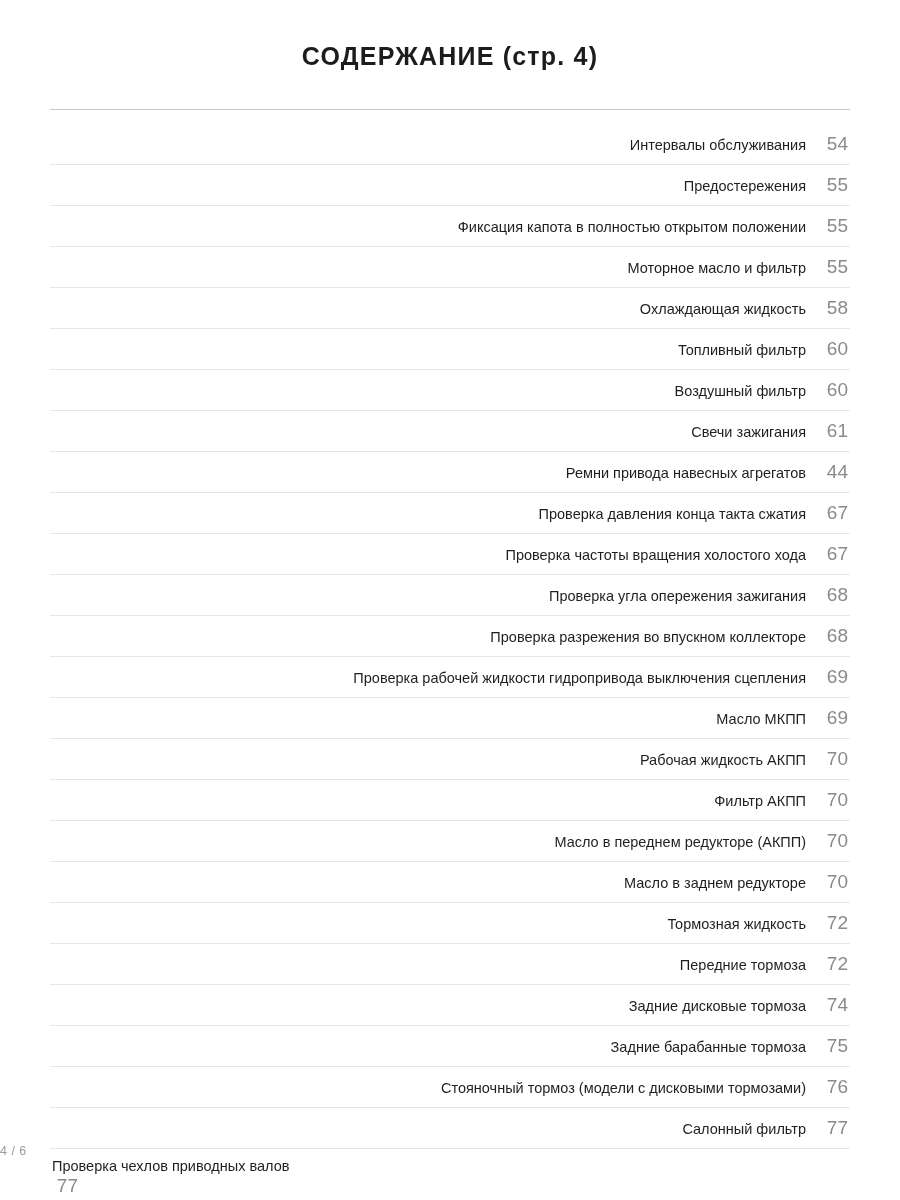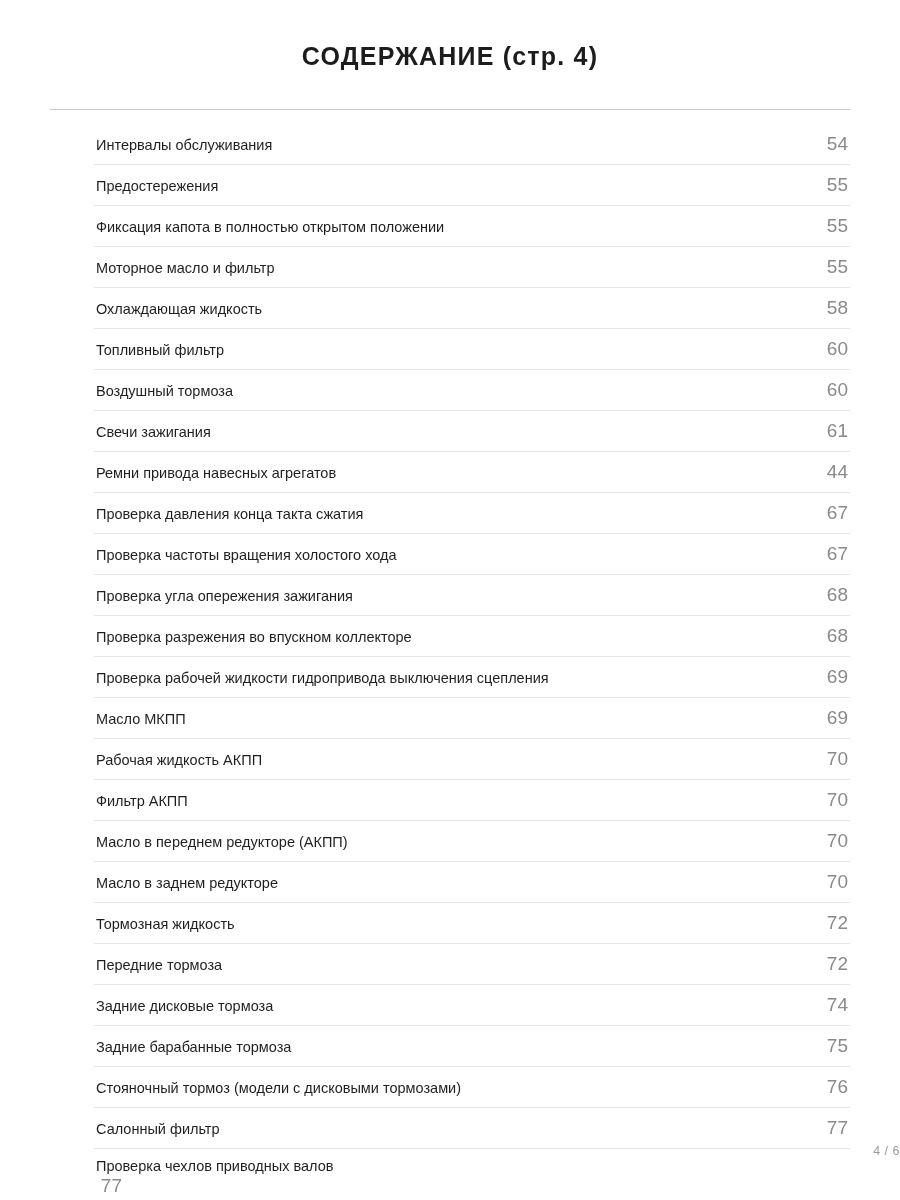--- a/index.html
+++ b/index.html
@@ -41,25 +41,24 @@
     width: 100%;
   }
   .toc {
     margin-top: 14px;
     display: flex;
     flex-direction: column;
   }
   .toc-row {
     display: flex;
     align-items: baseline;
-    justify-content: space-between;
+    justify-content: flex-end;
     border-bottom: 1px solid #e6e6e6;
     padding: 9px 2px 9px 2px;
     min-height: 16px;
-    margin-left: 44px;
   }
   .toc-row:last-child {
     border-bottom: 1px solid #e6e6e6;
     flex-direction: column;
   }
   .toc-label {
     font-size: 14.5px;
     color: #1f1f1f;
     line-height: 1.2;
     white-space: nowrap;
@@ -72,21 +71,21 @@
     color: #8a8a8a;
     flex: 0 0 auto;
     text-align: right;
     min-width: 26px;
   }
   .footer {
     position: absolute;
     left: 0;
     right: 0;
     bottom: 42px;
-    text-align: right;
+    text-align: left;
     font-size: 12.5px;
     color: #9a9a9a;
     letter-spacing: 0.5px;
   }
 </style>
 </head>
 <body>
 
 <div class="page">
 
@@ -113,21 +112,21 @@
       </div>
       <div class="toc-row">
         <span class="toc-label">Охлаждающая жидкость</span>
         <span class="toc-page">58</span>
       </div>
       <div class="toc-row">
         <span class="toc-label">Топливный фильтр</span>
         <span class="toc-page">60</span>
       </div>
       <div class="toc-row">
-        <span class="toc-label">Воздушный тормоза</span>
+        <span class="toc-label">Воздушный фильтр</span>
         <span class="toc-page">60</span>
       </div>
       <div class="toc-row">
         <span class="toc-label">Свечи зажигания</span>
         <span class="toc-page">61</span>
       </div>
       <div class="toc-row">
         <span class="toc-label">Ремни привода навесных агрегатов</span>
         <span class="toc-page">44</span>
       </div>

